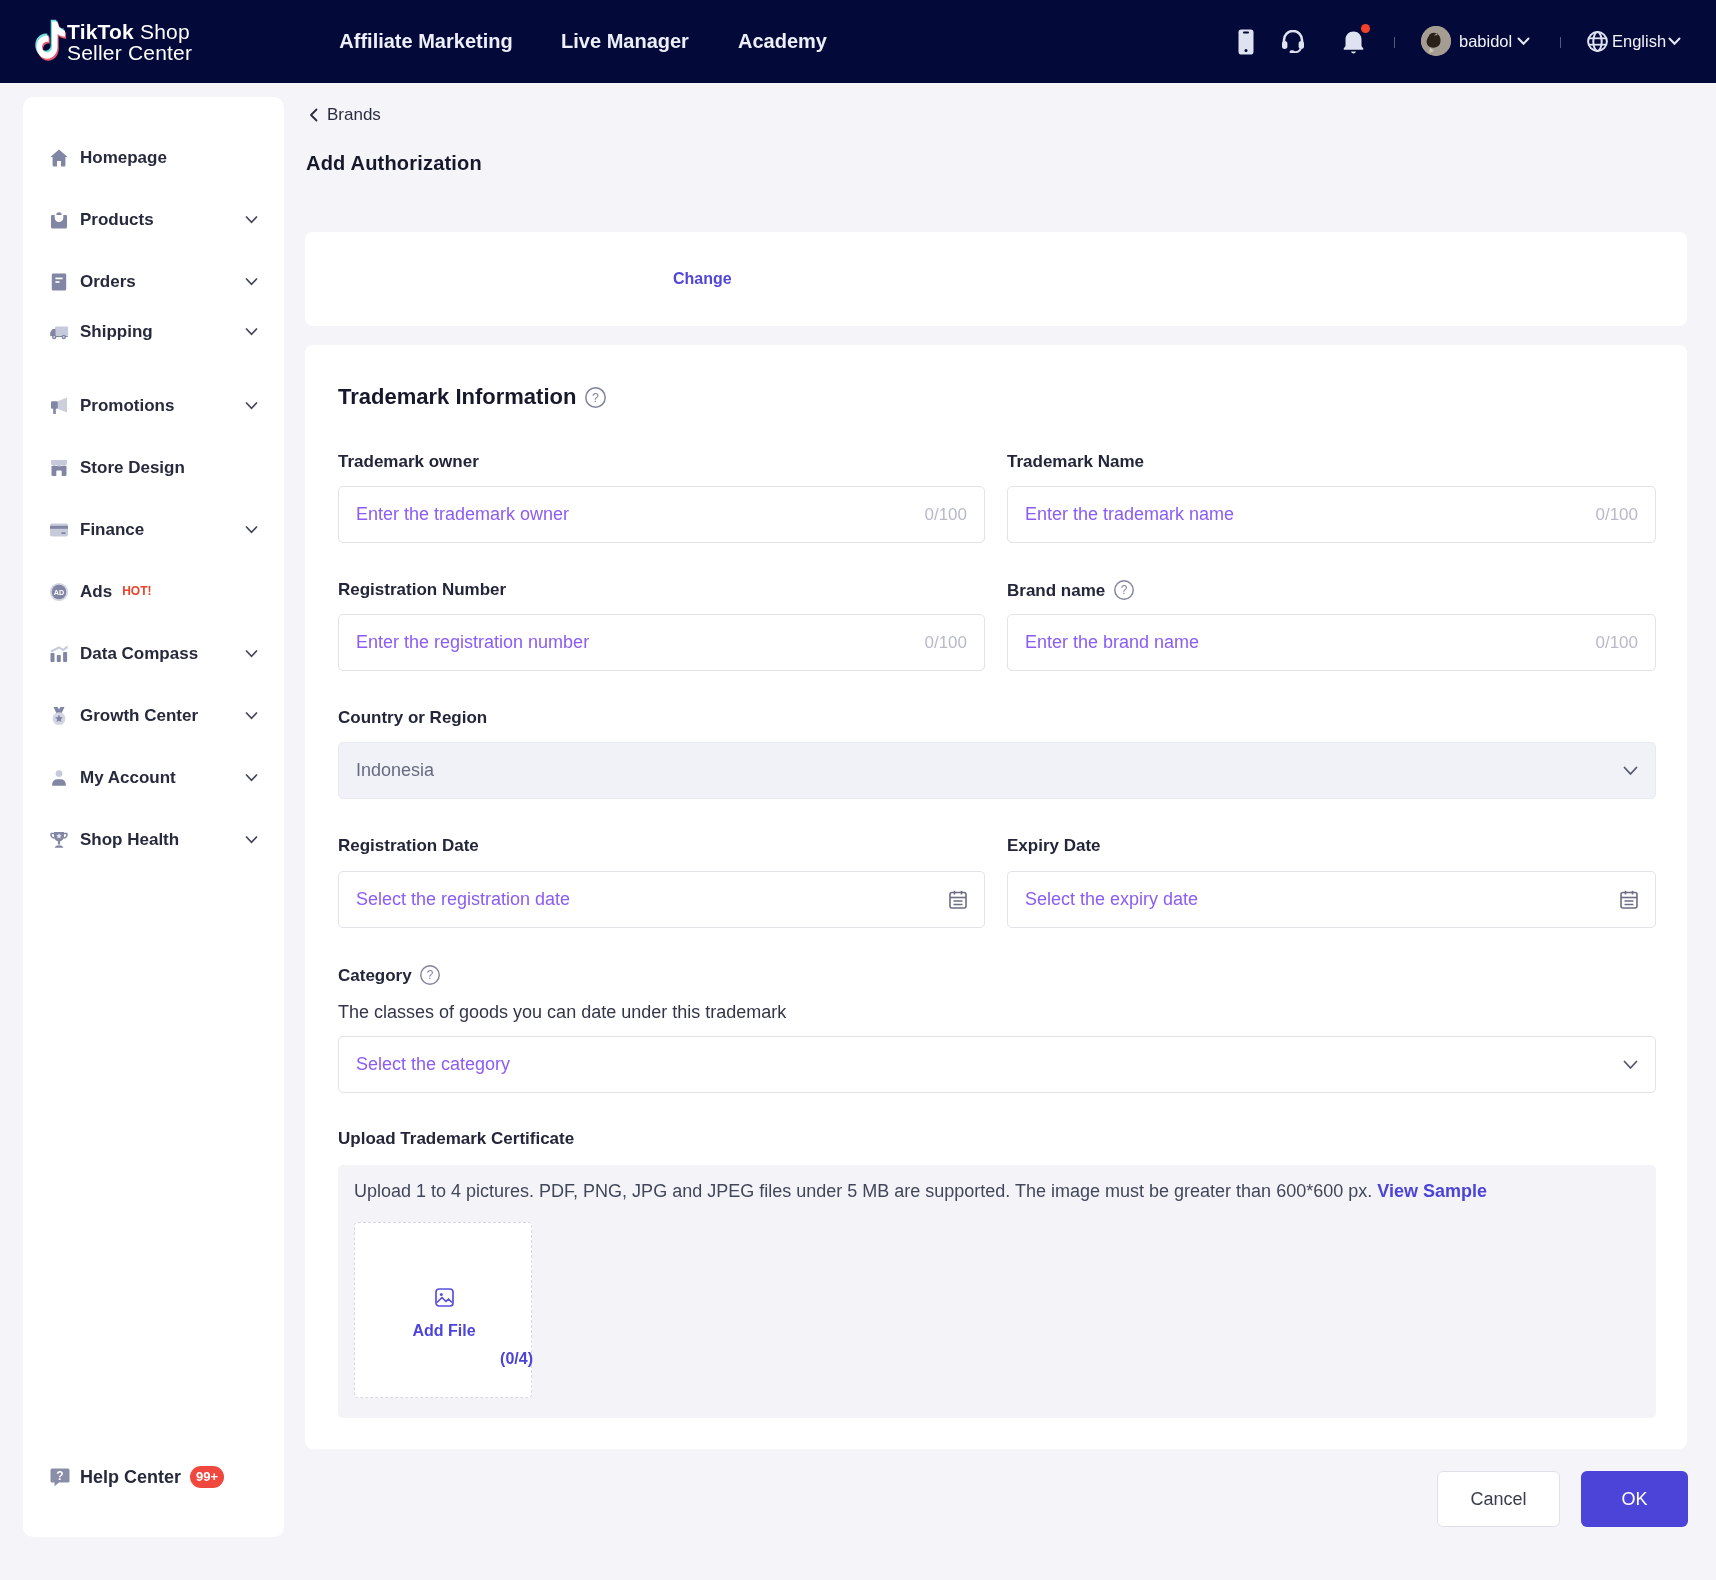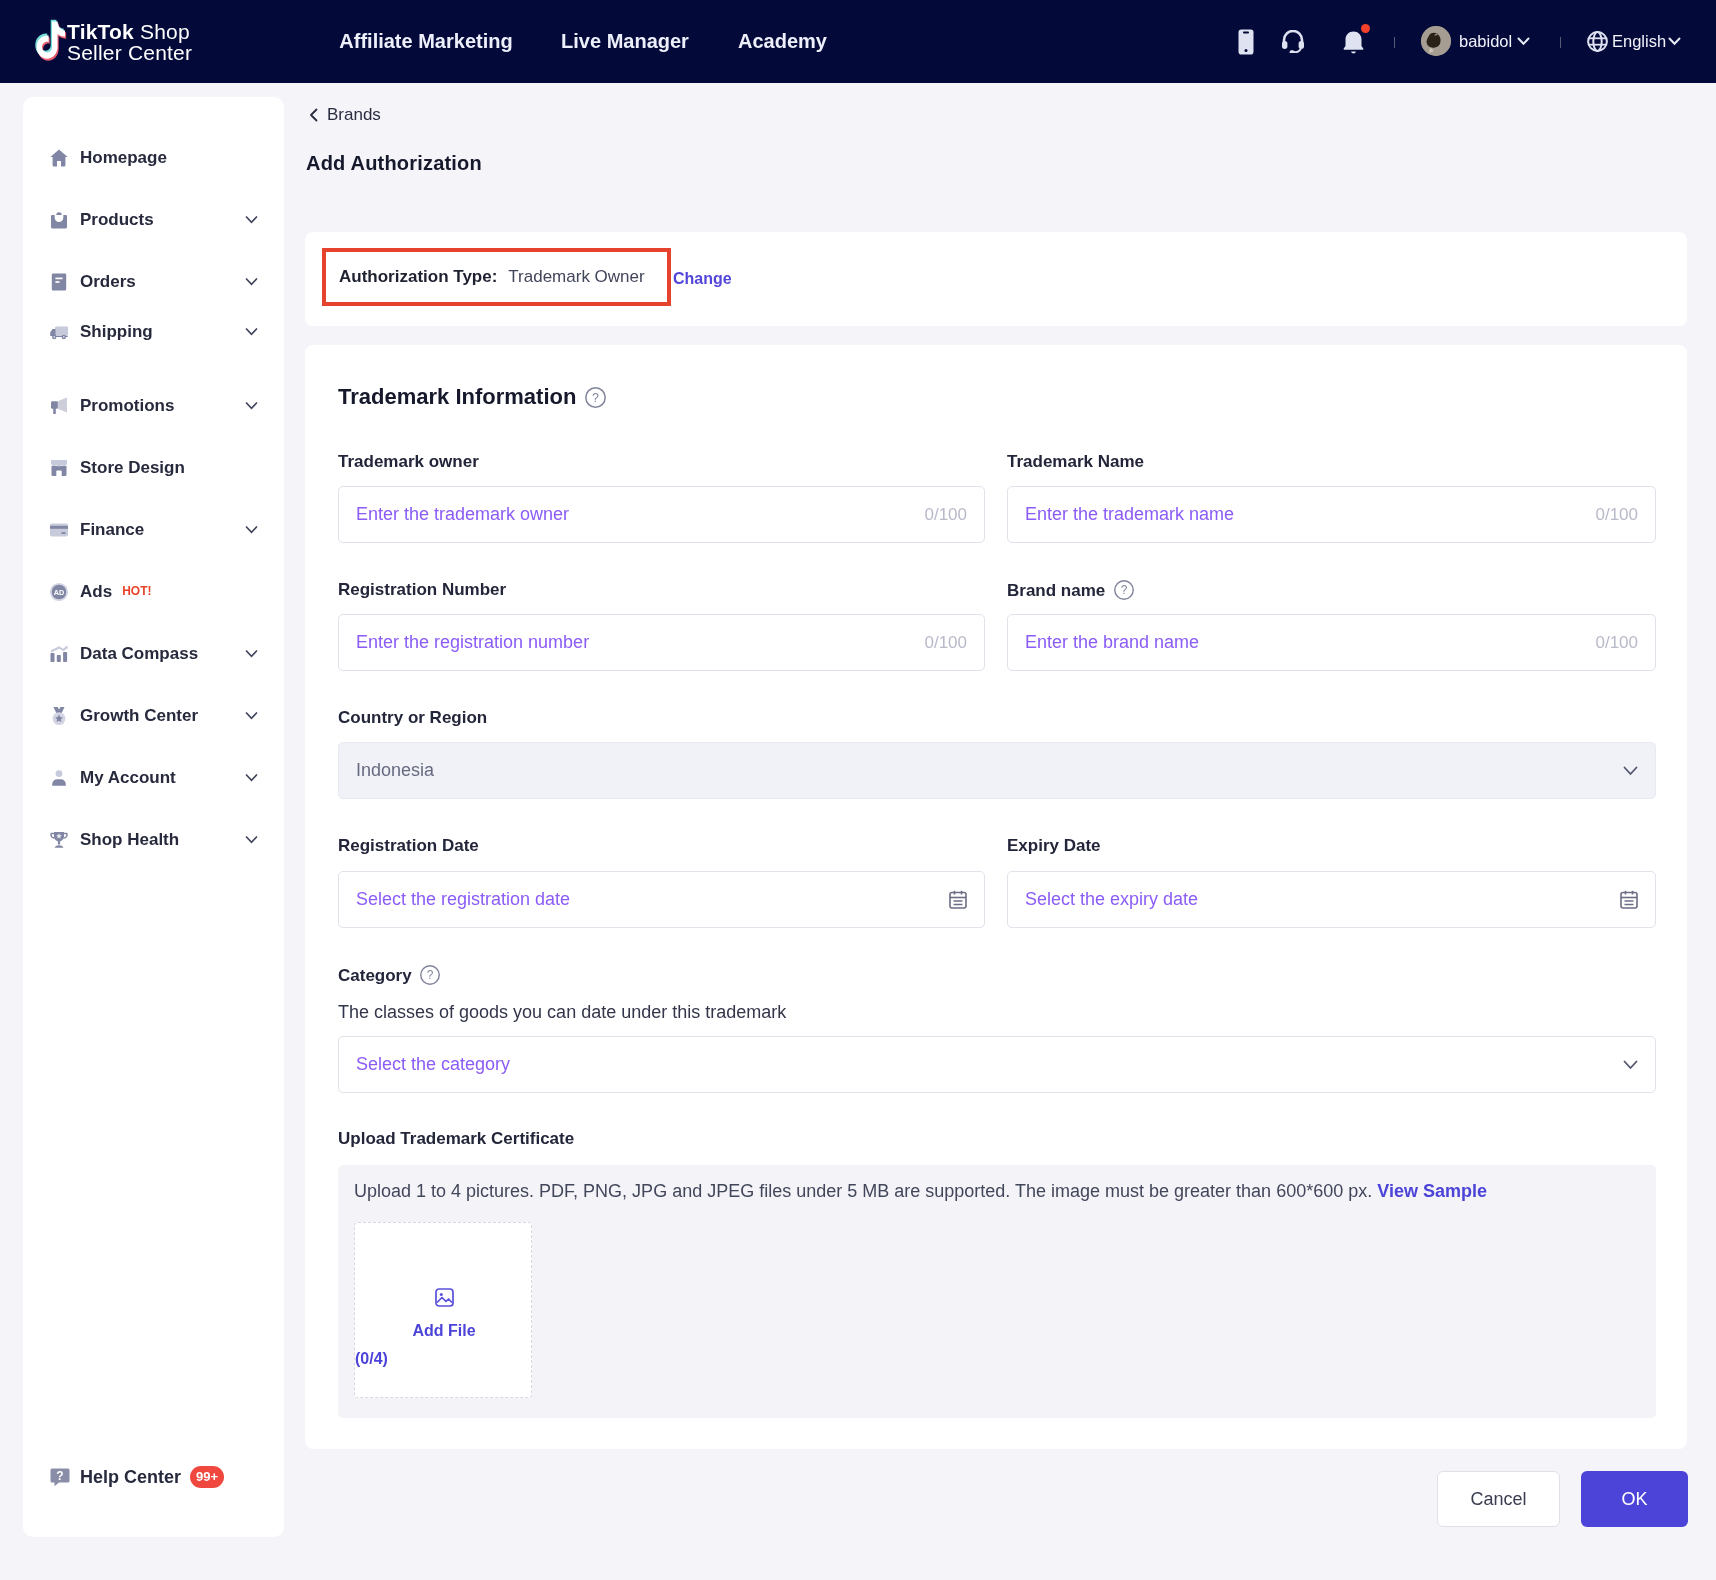--- a/index.html
+++ b/index.html
@@ -67,21 +67,21 @@
 .w2 { width:649px; }
 .wf { width:1318px; }
 
 #desc { position:absolute; left:33px; top:657px; font-size:18px; color:#33364a; }
 #upanel { position:absolute; left:33px; top:820px; width:1318px; height:253px; background:#f4f4f8; border-radius:5px; }
 #upanel .utext { position:absolute; left:16px; top:16px; font-size:18px; color:#42465a; }
 #upanel .utext b { color:#4c43d9; font-weight:700; }
 #addbox { position:absolute; left:16px; top:57px; width:178px; height:176px; background:#fff; border:1px dashed #d8d8e2; border-radius:4px; }
 #addbox .ai { position:absolute; left:80px; top:65px; }
 #addbox .at1 { position:absolute; left:0; top:99px; width:178px; text-align:center; color:#4c43d9; font-size:16px; font-weight:700; }
-#addbox .at2 { position:absolute; left:0; top:127px; width:178px; text-align:left; color:#4c43d9; font-size:16px; font-weight:700; }
+#addbox .at2 { position:absolute; left:0; top:127px; width:178px; text-align:right; color:#4c43d9; font-size:16px; font-weight:700; }
 
 #btn-cancel { position:absolute; left:1437px; top:1471px; width:123px; height:56px; background:#fff; border:1px solid #e0e0e8; border-radius:6px; text-align:center; line-height:54px; font-size:18px; font-weight:500; color:#3a3d4f; }
 #btn-ok { position:absolute; left:1581px; top:1471px; width:107px; height:56px; background:#4c43d9; border-radius:6px; text-align:center; line-height:56px; font-size:18px; font-weight:500; color:#fff; }
 </style>
 </head>
 <body>
 
 <div id="nav">
   <svg id="logo-icon" width="32" height="45" viewBox="0 0 32 45">
     <g transform="translate(1.6,2.6) scale(0.94,1.05)">
@@ -287,24 +287,20 @@
     <span id="badge99">99+</span>
   </div>
 </div>
 
 <div id="crumb"><svg width="9" height="14" viewBox="0 0 9 14">
       <path d="M7.5 1.5 L2 7 L7.5 12.5" fill="none" stroke="#2a2d40" stroke-width="1.8" stroke-linecap="round" stroke-linejoin="round"></path>
     </svg>Brands</div>
 <h1>Add Authorization</h1>
 
 <div class="card" id="card1">
-  <div id="redbox">
-      <span class="t1">Authorization Type:</span>
-      <span class="t2">Trademark Owner</span>
-    </div>
   <div id="change">Change</div>
 </div>
 
 <div class="card" id="card2">
   <h2>Trademark Information</h2>
   <svg id="h2q" width="21" height="21" viewBox="0 0 21 21">
       <circle cx="10.5" cy="10.5" r="9.7" fill="none" stroke="#81849b" stroke-width="1.5"></circle>
       <text x="10.5" y="15" text-anchor="middle" font-size="12.5" fill="#81849b" font-family="Liberation Sans">?</text>
     </svg>
 

